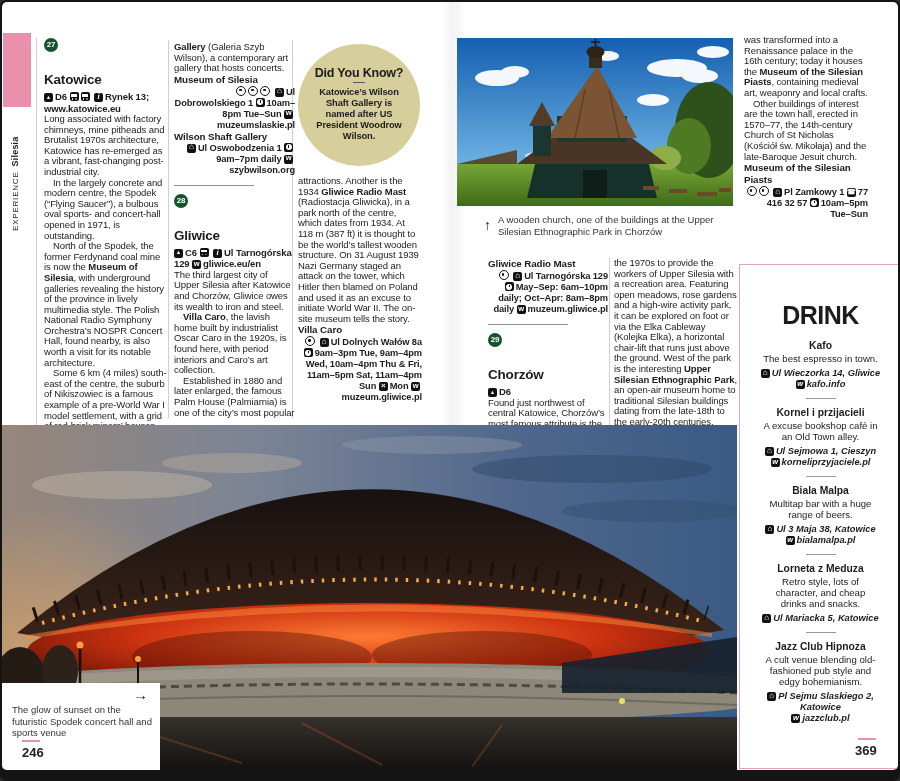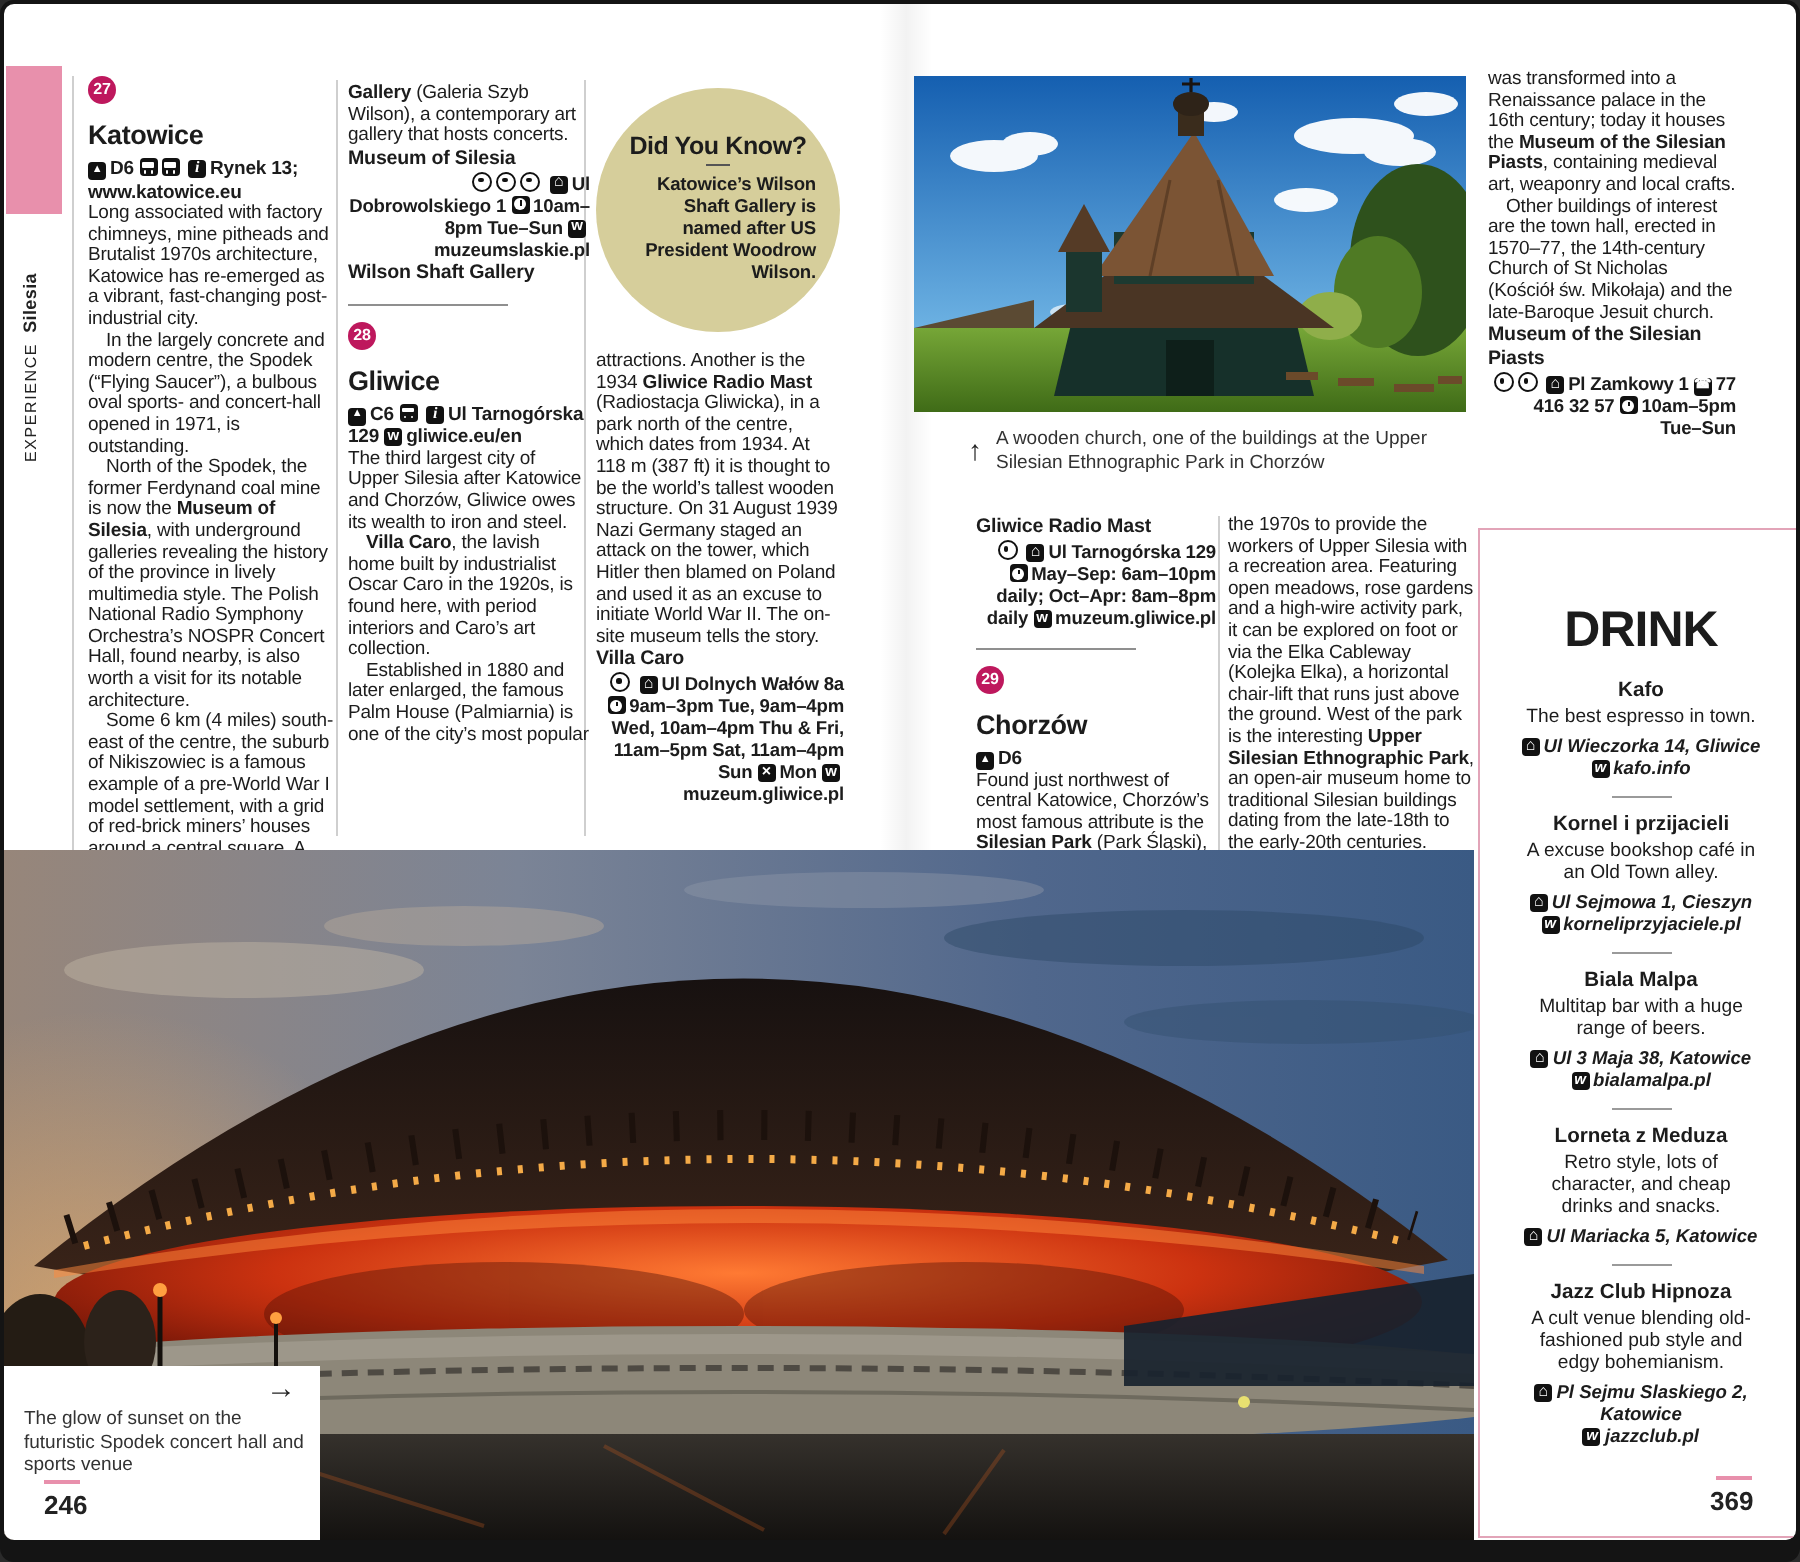--- a/index.html
+++ b/index.html
@@ -5,22 +5,22 @@
   html,body{margin:0;padding:0;background:#2a2a2a;}
   #frame{position:relative;width:900px;height:781px;background:#141414;border-radius:7px;overflow:hidden;
          font-family:"Liberation Sans",sans-serif;color:#1c1c1c;}
   #page{position:absolute;left:2px;top:2px;width:896px;height:768px;background:#fff;border-radius:5px;overflow:hidden;}
   
   .col{position:absolute;font-size:9.5px;line-height:10.6px;letter-spacing:-0.1px;}
   .col p{margin:0 0 0 0;}
   p.body{margin-bottom:0;}
   p.ind{text-indent:9px;}
   h2.city{font-size:13.5px;line-height:16px;margin:3px 0 3px 0;font-weight:bold;letter-spacing:-0.2px;}
-  .badge{display:inline-block;width:14px;height:14px;border-radius:50%;background:#be185d;color:#fff;
-         font-size:8px;font-weight:bold;text-align:center;line-height:14px;margin-bottom:5px;}
+  .badge{display:inline-block;width:14px;height:14px;border-radius:50%;background:#14532d;color:#fff;
+         font-size:8px;font-weight:bold;text-align:center;line-height:14px;margin-bottom:17px;}
   .infoline{font-weight:bold;font-size:9.5px;line-height:11.5px;margin:1px 0 5px 0;}
   .lname{font-weight:bold;font-size:9.8px;line-height:12px;margin:7px 0 1px 0;}
   .lline{font-weight:bold;font-size:9.3px;line-height:11px;margin:0;text-align:right;}
   .divider{width:80px;height:1px;background:#8f8f8f;margin:9px 0 8px 0;}
   .vrule{position:absolute;width:1px;background:#cfcfcf;}
   
   .sq{position:relative;display:inline-block;width:9px;height:9px;background:#111;border-radius:2px;
       color:#fff;font-size:7px;line-height:9px;text-align:center;margin:0 2px -1px 0;font-weight:bold;}
   .ic-map::before{content:"▲";font-size:5.5px;position:relative;top:-1.5px;}
   .ic-info::before{content:"i";font-family:"Liberation Serif",serif;font-size:8px;font-style:italic;position:relative;top:-1px;}
@@ -33,21 +33,21 @@
   .veh::before{content:"";position:absolute;left:1.5px;top:2px;width:6px;height:2.6px;background:#fff;border-radius:0.5px;}
   .veh::after{content:"";position:absolute;left:2px;bottom:1.3px;width:1.6px;height:1.6px;border-radius:50%;background:#fff;box-shadow:3.5px 0 0 #fff;}
   .am{position:relative;display:inline-block;width:8px;height:8px;border:1px solid #111;border-radius:50%;margin:0 2px -1px 0;}
   .am::before{content:"";position:absolute;left:2px;top:2px;width:2.5px;height:2.5px;background:#111;border-radius:50%;}
   
   #pinkblock{position:absolute;left:1px;top:31px;width:28px;height:74px;}
   #sidebar-rot{position:absolute;left:-62px;top:139px;width:160px;height:20px;transform:rotate(-90deg);
                font-size:8px;letter-spacing:0.8px;color:#222;text-align:left;}
   #sidebar-rot b{font-size:9px;letter-spacing:0.2px;margin-left:5px;}
   
-  #dyk{width:122px;height:122px;border-radius:50%;margin:2px 0 10px 0;text-align:right;
+  #dyk{width:122px;height:122px;border-radius:50%;margin:2px 0 10px 0;text-align:center;
        display:flex;flex-direction:column;align-items:center;justify-content:center;}
   #dyk h3{font-size:12.5px;margin:0 0 3px 0;letter-spacing:-0.2px;}
   #dyk .dash{width:12px;height:1px;background:#555;margin:0 auto 4px auto;}
   #dyk p{font-size:9.3px;font-weight:bold;line-height:11px;margin:0;width:98px;}
   
   #church{position:absolute;left:455px;top:36px;width:276px;height:168px;overflow:hidden;}
   #church-cap{position:absolute;left:482px;top:212px;width:250px;font-size:9.5px;line-height:11.5px;color:#333;}
   #church-cap .arr{float:left;font-size:14px;color:#222;margin-right:7px;line-height:22px;}
   #spodek{position:absolute;left:0px;top:423px;width:735px;height:345px;overflow:hidden;}
   #spodek-capbox{position:absolute;left:0px;top:681px;width:158px;height:87px;background:#fff;}
@@ -109,20 +109,25 @@
   <div id="col2" class="col">
     <p class="body"><b>Gallery</b> (Galeria Szyb Wilson), a contemporary art gallery that hosts concerts.</p>
     <p class="lname">Museum of Silesia</p>
     <p class="lline">
       <span class="am"></span><span class="am"></span><span class="am"></span>
       <span class="sq ic-house"></span><span>Ul Dobrowolskiego 1</span>
       <span class="sq ic-clock"></span><span>10am–8pm Tue–Sun</span>
       <span class="sq ic-web"></span><span>muzeumslaskie.pl</span>
     </p>
     <p class="lname">Wilson Shaft Gallery</p>
+    <p class="lline">
+      <span class="sq ic-house"></span><span>Ul Oswobodzenia 1</span>
+      <span class="sq ic-clock"></span><span>9am–7pm daily</span>
+      <span class="sq ic-web"></span><span>szybwilson.org</span>
+    </p>
     <div class="divider"></div>
     <span class="badge">28</span>
     <h2 class="city">Gliwice</h2>
     <p class="infoline">
       <span class="sq ic-map"></span><span>C6</span>
       <span class="sq veh"></span>
       <span class="sq ic-info"></span><span>Ul Tarnogórska 129</span>
       <span class="sq ic-web"></span><span>gliwice.eu/en</span>
     </p>
     <p class="body">The third largest city of Upper Silesia after Katowice and Chorzów, Gliwice owes its wealth to iron and steel.</p>

